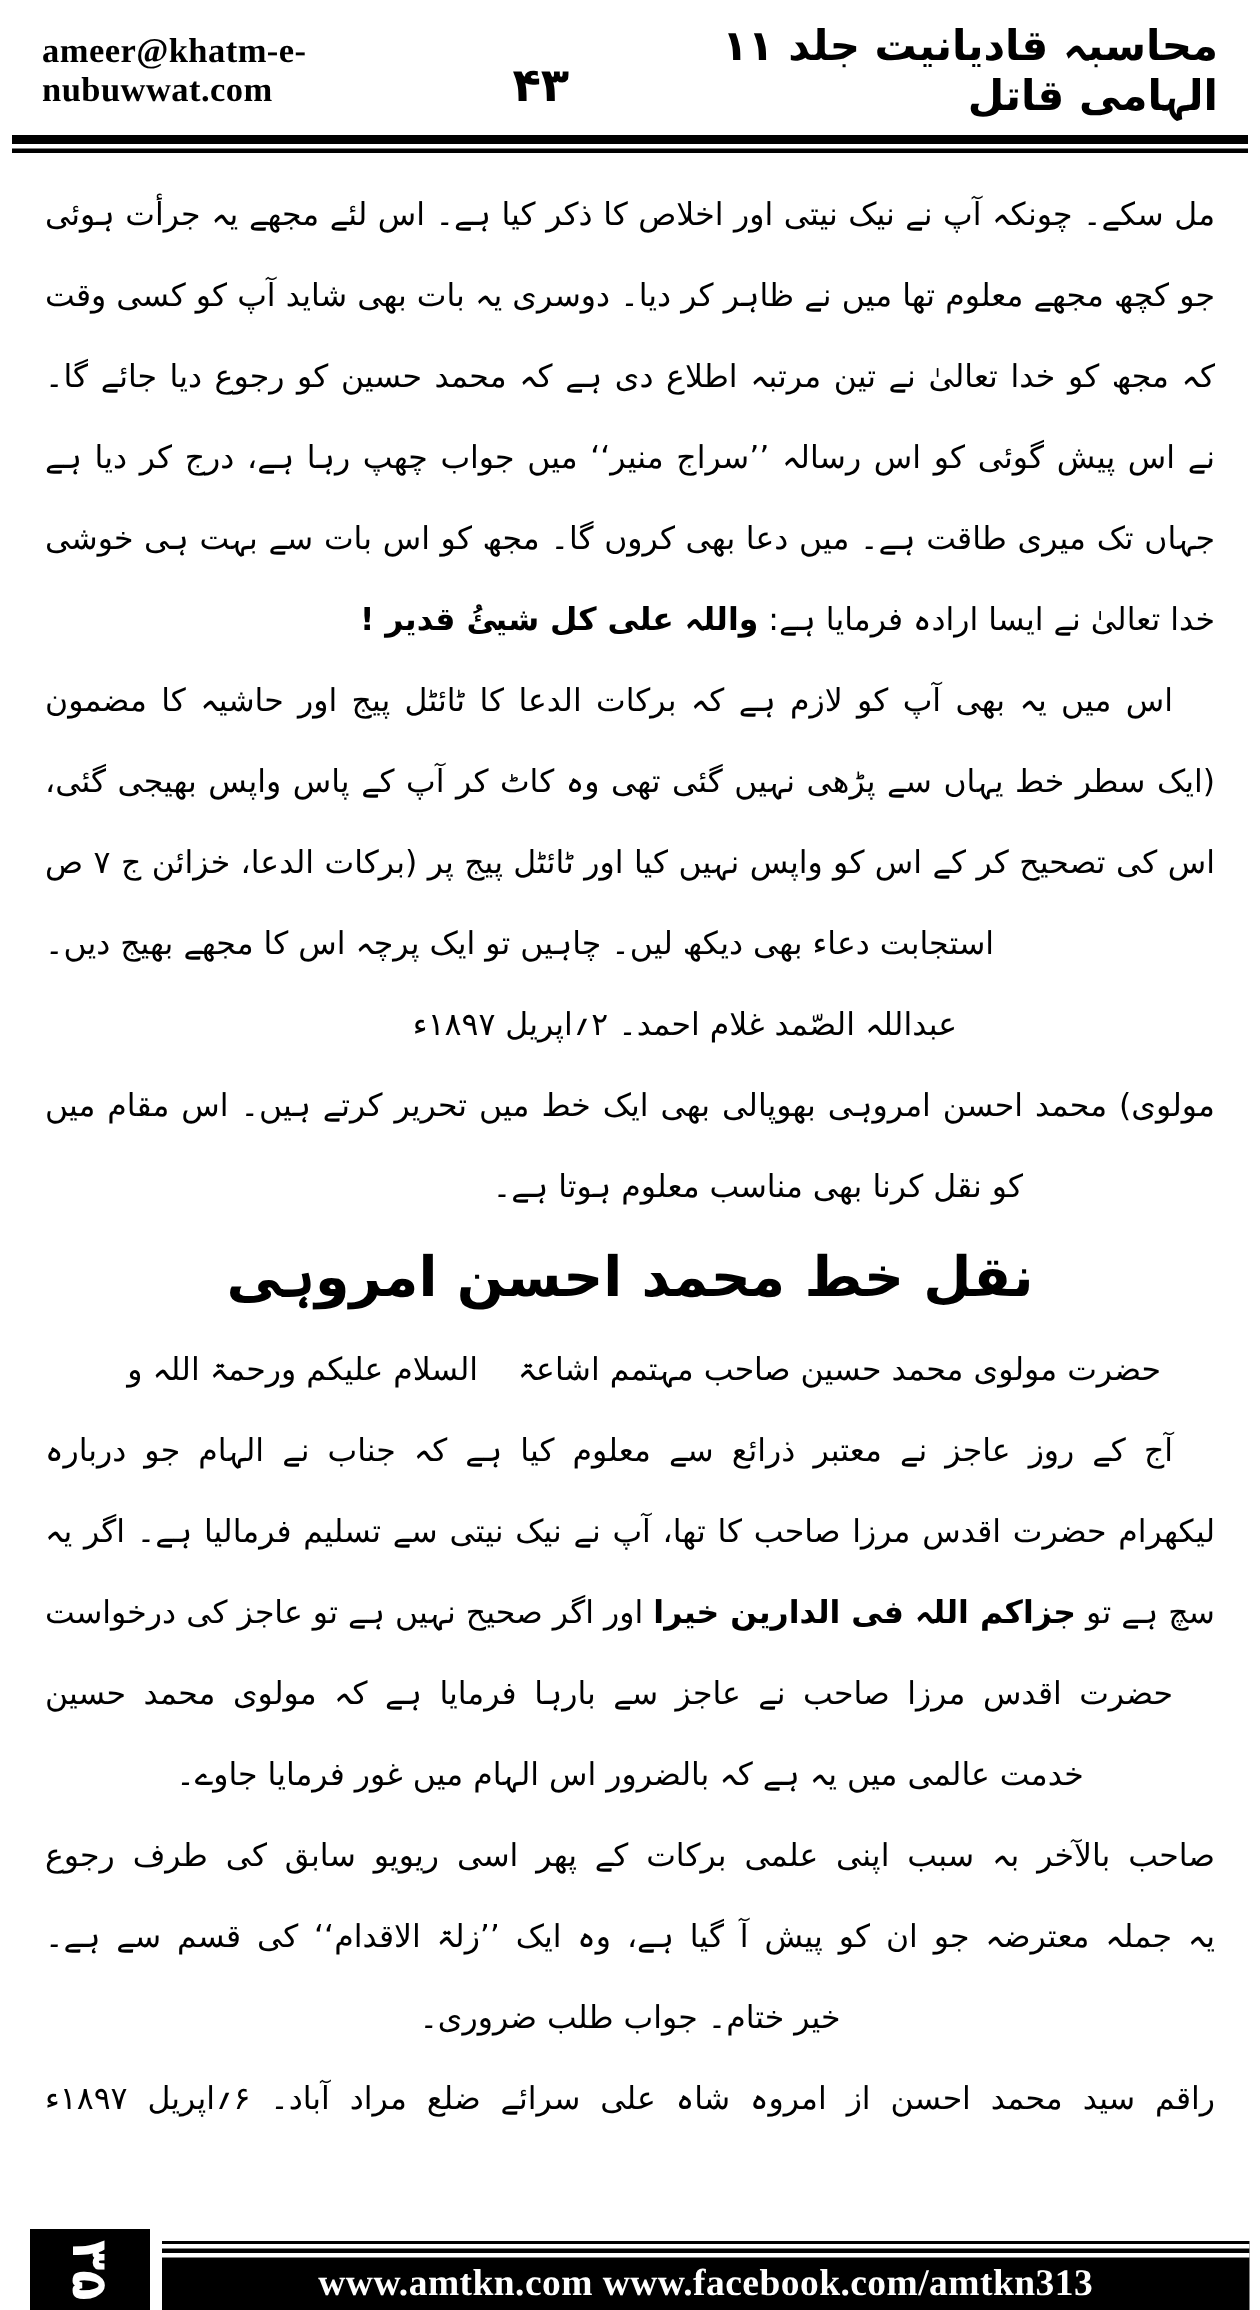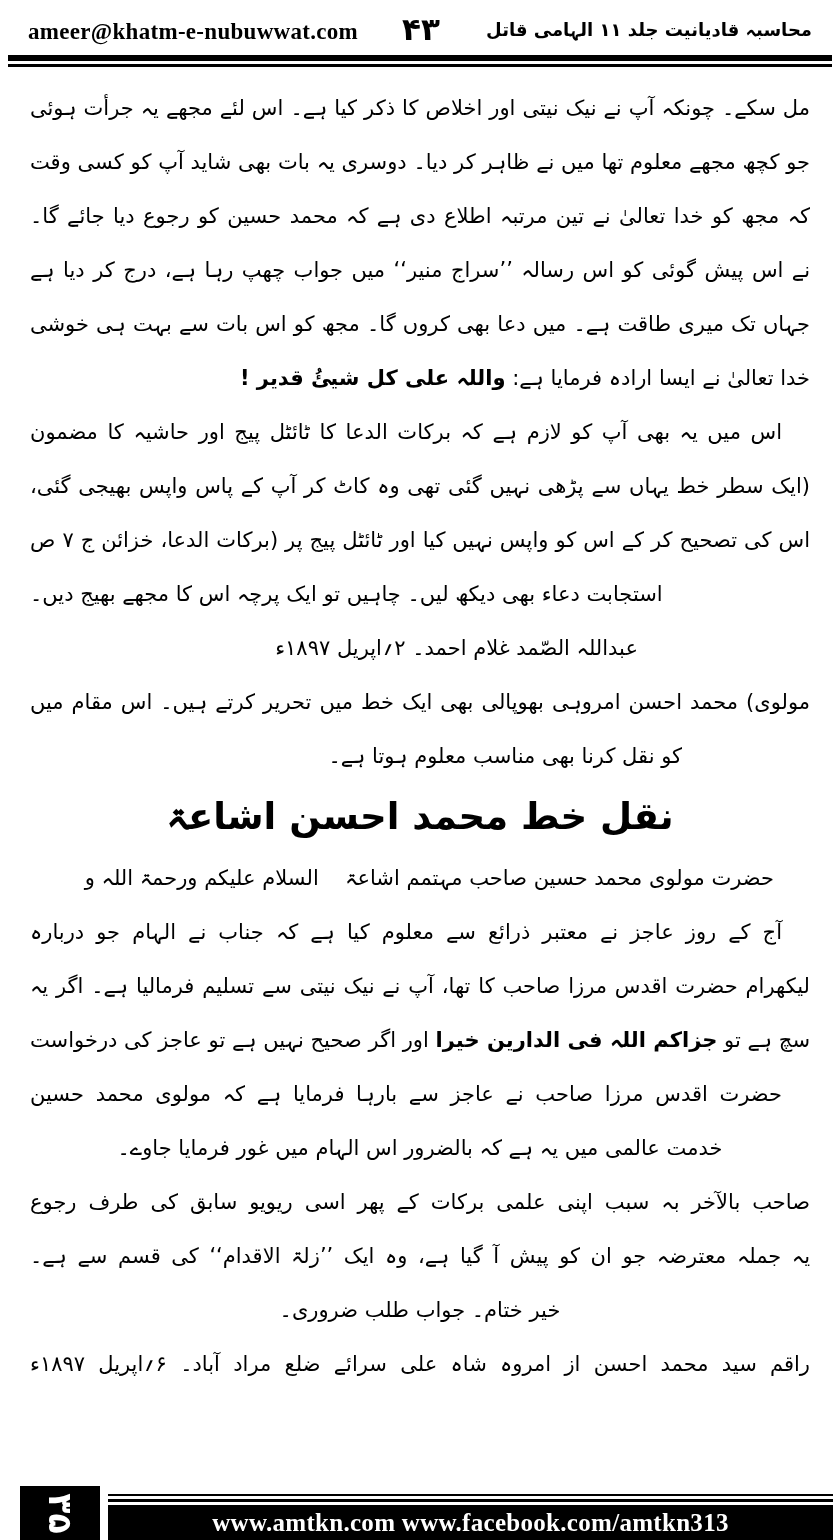--- a/index.html
+++ b/index.html
@@ -9,21 +9,21 @@
     -webkit-font-smoothing:antialiased;
   }
   .page { position:relative; width:840px; height:1540px; overflow:hidden; background:#fff; }
 
   
   .hdr { display:flex; justify-content:space-between; align-items:center;
          padding:14px 28px 4px 28px; direction:ltr; }
   .hdr-left { display:flex; align-items:flex-end; gap:44px; }
   .email { font-family:"Liberation Serif", serif; font-weight:700; font-size:23px; letter-spacing:.3px; }
   .pageno { font-size:31px; font-weight:700; line-height:1; }
-  .title { direction:rtl; font-size:18px; font-weight:700; }
+  .title { direction:rtl; font-size:28px; font-weight:700; }
   .rule { margin:6px 8px 0 8px; border-top:6px solid #000; height:3px; border-bottom:3px solid #000; }
 
   
   .btxt { direction:rtl; padding:14px 30px 0 30px; font-size:21px; }
   .ln { height:54px; line-height:54px; overflow:hidden; }
   .full   { text-align:justify; text-align-last:justify; }
   .indent { text-indent:28px; }
   .alignL { text-align:left;  text-align-last:left; }
   .alignR { text-align:right; text-align-last:right; }
   .alignC { text-align:center; text-align-last:center; }
@@ -69,21 +69,21 @@
     <div class="ln alignR">
       <span>خدا تعالیٰ نے ایسا ارادہ فرمایا ہے: </span><span class="bold-ar">واللہ علی کل شیئُ قدیر !</span>
     </div>
     <div class="ln full indent">اس میں یہ بھی آپ کو لازم ہے کہ برکات الدعا کا ٹائٹل پیج اور حاشیہ کا مضمون</div>
     <div class="ln full">(ایک سطر خط یہاں سے پڑھی نہیں گئی تھی وہ کاٹ کر آپ کے پاس واپس بھیجی گئی، آپ نے</div>
     <div class="ln full">اس کی تصحیح کر کے اس کو واپس نہیں کیا اور ٹائٹل پیج پر (برکات الدعا، خزائن ج ۷ ص ۱۶۲) سے نمونہ</div>
     <div class="ln alignL">استجابت دعاء بھی دیکھ لیں۔ چاہیں تو ایک پرچہ اس کا مجھے بھیج دیں۔</div>
     <div class="ln sig">عبداللہ الصّمد غلام احمد۔ ۲؍اپریل ۱۸۹۷ء</div>
     <div class="ln full">مولوی) محمد احسن امروہی بھوپالی بھی ایک خط میں تحریر کرتے ہیں۔ اس مقام میں ان کے خط</div>
     <div class="ln tail14">کو نقل کرنا بھی مناسب معلوم ہوتا ہے۔</div>
-    <div class="ln heading">نقل خط محمد احسن اشاعۃ</div>
+    <div class="ln heading">نقل خط محمد احسن امروہی</div>
     <div class="ln greet">
       <span>حضرت مولوی محمد حسین صاحب مہتمم اشاعۃ السنۃ</span>
       <span>السلام علیکم ورحمۃ اللہ و برکاتہ !</span>
     </div>
     <div class="ln full indent">آج کے روز عاجز نے معتبر ذرائع سے معلوم کیا ہے کہ جناب نے الہام جو دربارہ</div>
     <div class="ln full">لیکھرام حضرت اقدس مرزا صاحب کا تھا، آپ نے نیک نیتی سے تسلیم فرمالیا ہے۔ اگر یہ خبر</div>
     <div class="ln full">
       <span>سچ ہے تو </span><span class="bold-ar">جزاکم اللہ فی الدارین خیرا</span><span> اور اگر صحیح نہیں ہے تو عاجز کی درخواست مکرر</span>
     </div>
     <div class="ln full indent">حضرت اقدس مرزا صاحب نے عاجز سے بارہا فرمایا ہے کہ مولوی محمد حسین</div>

